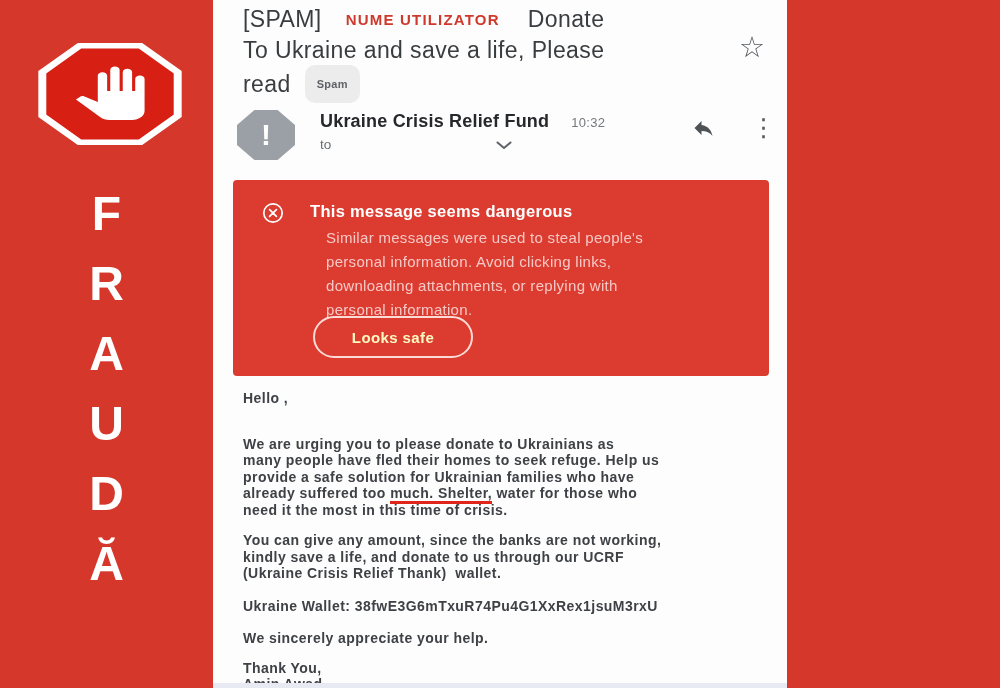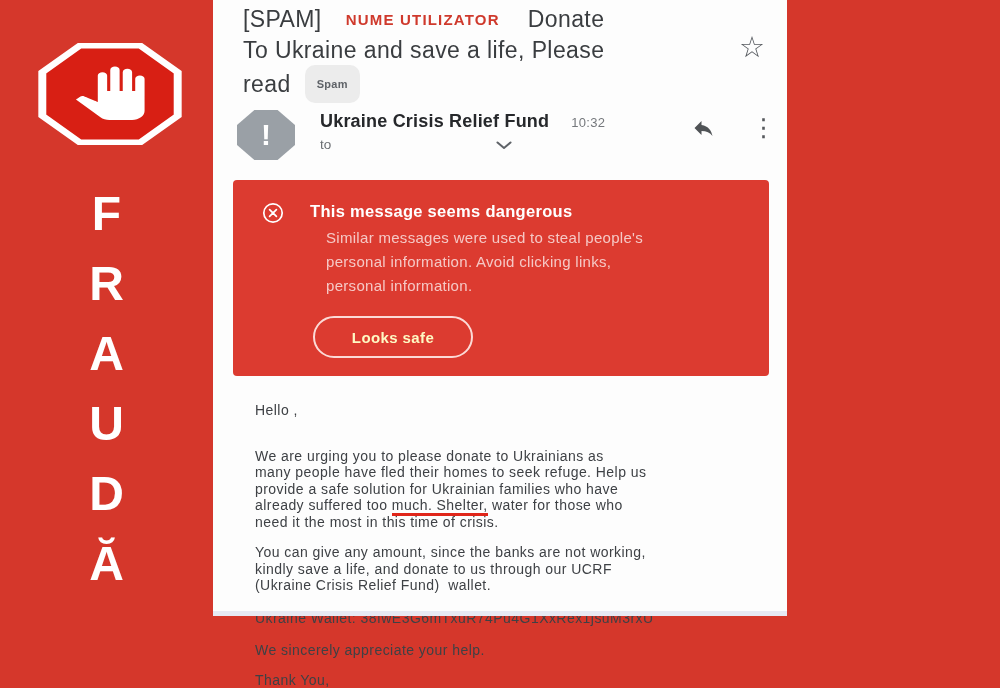--- a/index.html
+++ b/index.html
@@ -11,21 +11,21 @@
   }
   
   .left-band { position:absolute; left:0; top:0; width:213px; height:688px; }
   .stop-sign { position:absolute; left:37px; top:42px; width:146px; height:104px; }
   .fraud-letters {
     position:absolute; left:0; top:190px; width:213px;
     display:flex; flex-direction:column; align-items:center; gap:22px;
     color:#ffffff; font-weight:bold; font-size:48px; line-height:48px;
   }
   
-  .email-panel { position:absolute; left:213px; top:0; width:574px; height:616px; background:#fdfdfd; }
+  .email-panel { position:absolute; left:213px; top:0; width:574px; height:688px; background:#fdfdfd; }
   .subject { position:absolute; left:30px; top:4px; color:#3a3d40; }
   .subject-line { font-size:23px; line-height:30px; letter-spacing:.4px; font-weight:500; white-space:nowrap; }
   .redacted-sender { color:#cf392c; font-size:15px; font-weight:bold; letter-spacing:1.2px; margin:0 28px 0 24px; vertical-align:2px; }
   .spam-badge {
     display:inline-block; background:#ececec; color:#5f6368; font-size:11px; font-weight:bold;
     padding:4px 12px; border-radius:10px; margin-left:14px; vertical-align:4px; letter-spacing:.3px;
   }
   .star { position:absolute; left:526px; top:32px; font-size:29px; color:#565a5f; line-height:30px; cursor:pointer; }
   .avatar {
     position:absolute; left:24px; top:110px; width:58px; height:50px; background:#9aa0a6;
@@ -45,21 +45,21 @@
   .danger-title { position:absolute; left:77px; top:22px; font-size:16.5px; font-weight:bold; letter-spacing:.3px; white-space:nowrap; }
   .danger-lines { position:absolute; left:93px; top:46px; font-size:15px; line-height:24px; color:rgba(255,255,255,.72); letter-spacing:.3px; }
   .safe-btn {
     position:absolute; left:80px; top:136px; width:160px; height:42px;
     border:2px solid rgba(255,236,233,.9); border-radius:22px; background:transparent;
     color:#fef9c3; font-size:15px; font-weight:bold; letter-spacing:.4px; cursor:pointer;
     font-family:"Liberation Sans", sans-serif;
   }
   
   .body-text { position:absolute; left:30px; top:390px; font-size:14px; line-height:16.5px; letter-spacing:.45px; color:#3e4145; font-weight:500; }
-  .body-text p { margin:12px; white-space:pre-wrap; }
+  .body-text p { margin:0; white-space:pre-wrap;font-weight:bold; }
   .para1 { margin-top:29px !important; }
   .para2 { margin-top:14px !important; }
   .btc-line { margin-top:16px !important; }
   .closing-line { margin-top:16px !important; }
   .signoff { margin-top:13px !important; }
   .spell-mark { border-bottom:3px solid #e0261a; }
   .bottom-strip { position:absolute; left:0; bottom:0; width:100%; height:5px; background:#e7e9f3; }
 </style>
 </head>
 <body>
@@ -113,29 +113,30 @@
 
     <div class="danger">
       <svg class="danger-icon" width="24" height="24" viewBox="0 0 24 24">
         <circle cx="12" cy="12" r="9.2" fill="none" stroke="#ffffff" stroke-width="1.7"></circle>
         <path d="M8.6 8.6 L15.4 15.4 M15.4 8.6 L8.6 15.4" stroke="#ffffff" stroke-width="1.7" stroke-linecap="round"></path>
       </svg>
       <div class="danger-title">This message seems dangerous</div>
       <div class="danger-lines">
         <div>Similar messages were used to steal people's</div>
         <div>personal information. Avoid clicking links,</div>
+        <div>downloading attachments, or replying with</div>
         <div>personal information.</div>
       </div>
       <button class="safe-btn">Looks safe</button>
     </div>
 
     <div class="body-text">
       <p>Hello ,</p>
       <p class="para1"><span>We are urging you to please donate to Ukrainians as</span><br><span>many people have fled their homes to seek refuge. Help us</span><br><span>provide a safe solution for Ukrainian families who have</span><br><span>already suffered too </span><span class="spell-mark">much. Shelter,</span><span> water for those who</span><br><span>need it the most in this time of crisis.</span></p>
-      <p class="para2"><span>You can give any amount, since the banks are not working,</span><br><span>kindly save a life, and donate to us through our UCRF</span><br><span>(Ukraine Crisis Relief Fund)  wallet.</span></p>
+      <p class="para2"><span>You can give any amount, since the banks are not working,</span><br><span>kindly save a life, and donate to us through our UCRF</span><br><span>(Ukraine Crisis Relief Thank)  wallet.</span></p>
       <p class="btc-line">Ukraine Wallet: 38fwE3G6mTxuR74Pu4G1XxRex1jsuM3rxU</p>
       <p class="closing-line">We sincerely appreciate your help.</p>
       <p class="signoff"><span>Thank You,</span><br><span>Amin Awad</span></p>
     </div>
 
     <div class="bottom-strip"></div>
   </div>
 
 </div>
 

